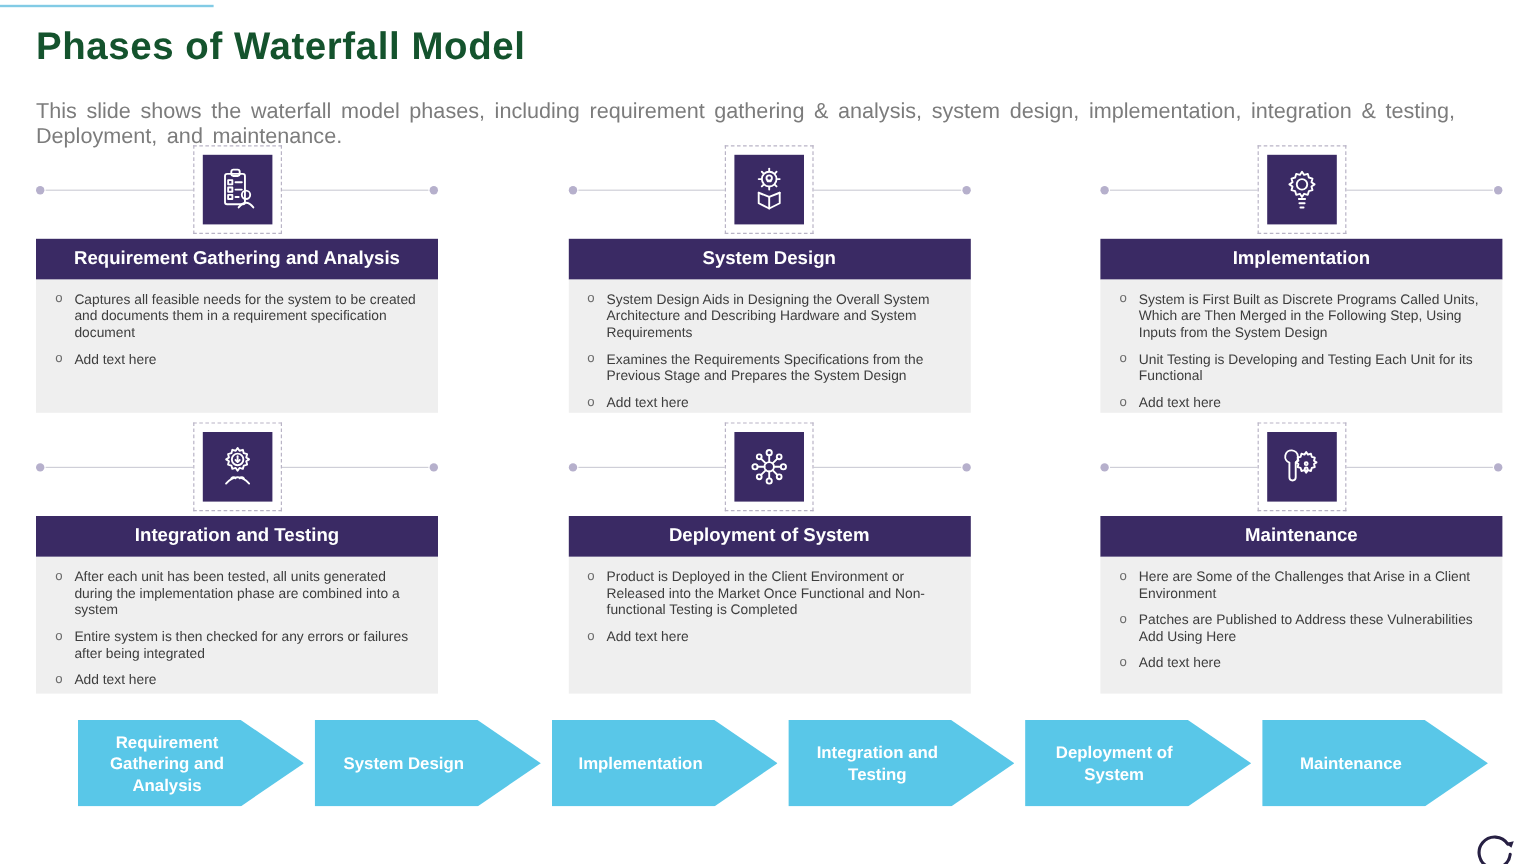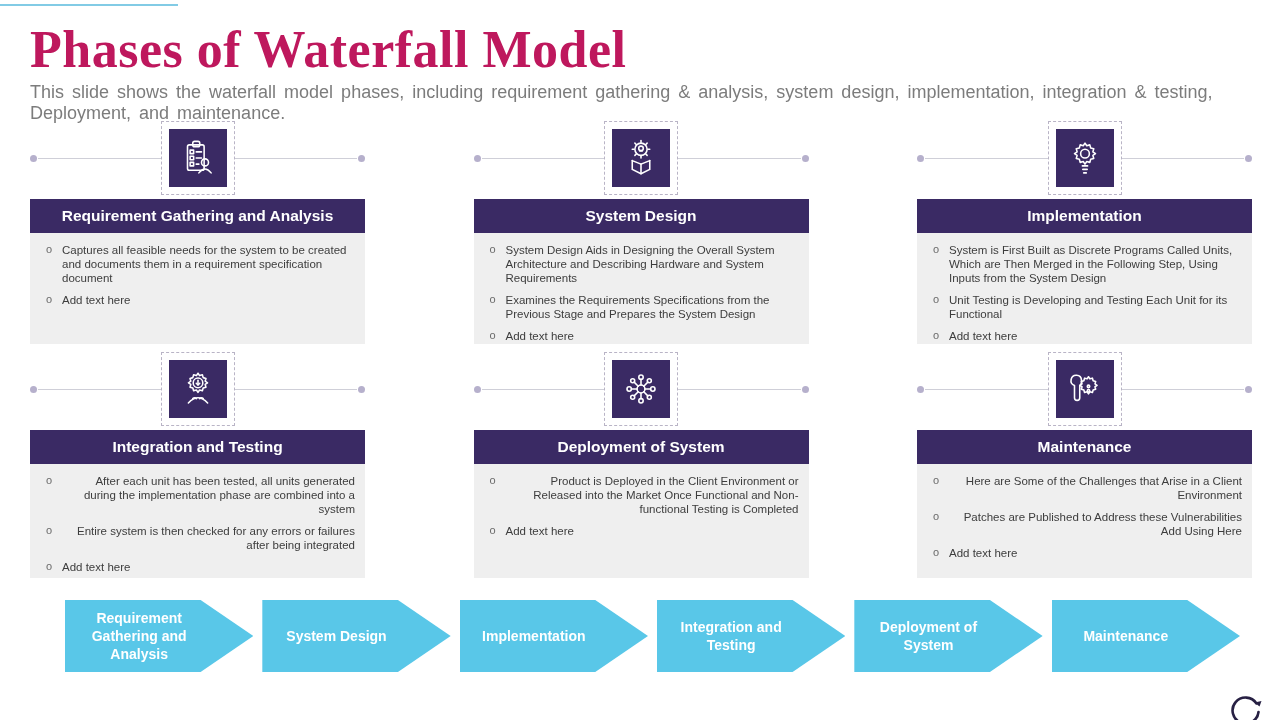--- a/index.html
+++ b/index.html
@@ -9,21 +9,21 @@
     background:#ffffff;
     position:relative;
     overflow:hidden;
   }
   .slide { position:absolute; inset:0; background:#fff; }
 
   .top-accent { position:absolute; left:0; top:4px; width:178px; height:2px; background:#82cbe5; }
 
   .title {
     position:absolute; left:30px; top:20px;
-    font-size:52px; font-weight:700; color:#be185d; letter-spacing:0.5px;font-family:Liberation Serif, serif;
+    font-size:32px; font-weight:700; color:#14532d; letter-spacing:0.5px;
   }
   .subtitle {
     position:absolute; left:30px; top:82px; right:30px;
     font-size:18px; color:#7c7c7c; word-spacing:3px;
   }
 
   .grid {
     position:absolute; left:30px; right:28px; top:121px;
   }
   .grid-row { display:flex; justify-content:space-between; }
@@ -53,21 +53,21 @@
 
   .phase-header {
     height:34px; background:#3a2a64; color:#ffffff;
     font-size:15.5px; font-weight:700;
     display:flex; align-items:center; justify-content:center;
     text-align:center;
   }
   .phase-body {
     list-style:none; background:#efefef; padding:10px 10px 6px 6px; height:111px;
   }
-  .row2 .phase-body { height:114px;text-align:right; }
+  .row2 .phase-body { height:114px; }
   .phase-body li {
     display:flex; margin-bottom:8px;
     font-size:11.5px; line-height:1.22; color:#3d3d3d;
   }
   .phase-body li::before {
     content:"o"; color:#6b6b6b; font-size:11px;
     width:26px; flex:0 0 26px; text-align:center;
   }
 
   .flow {

